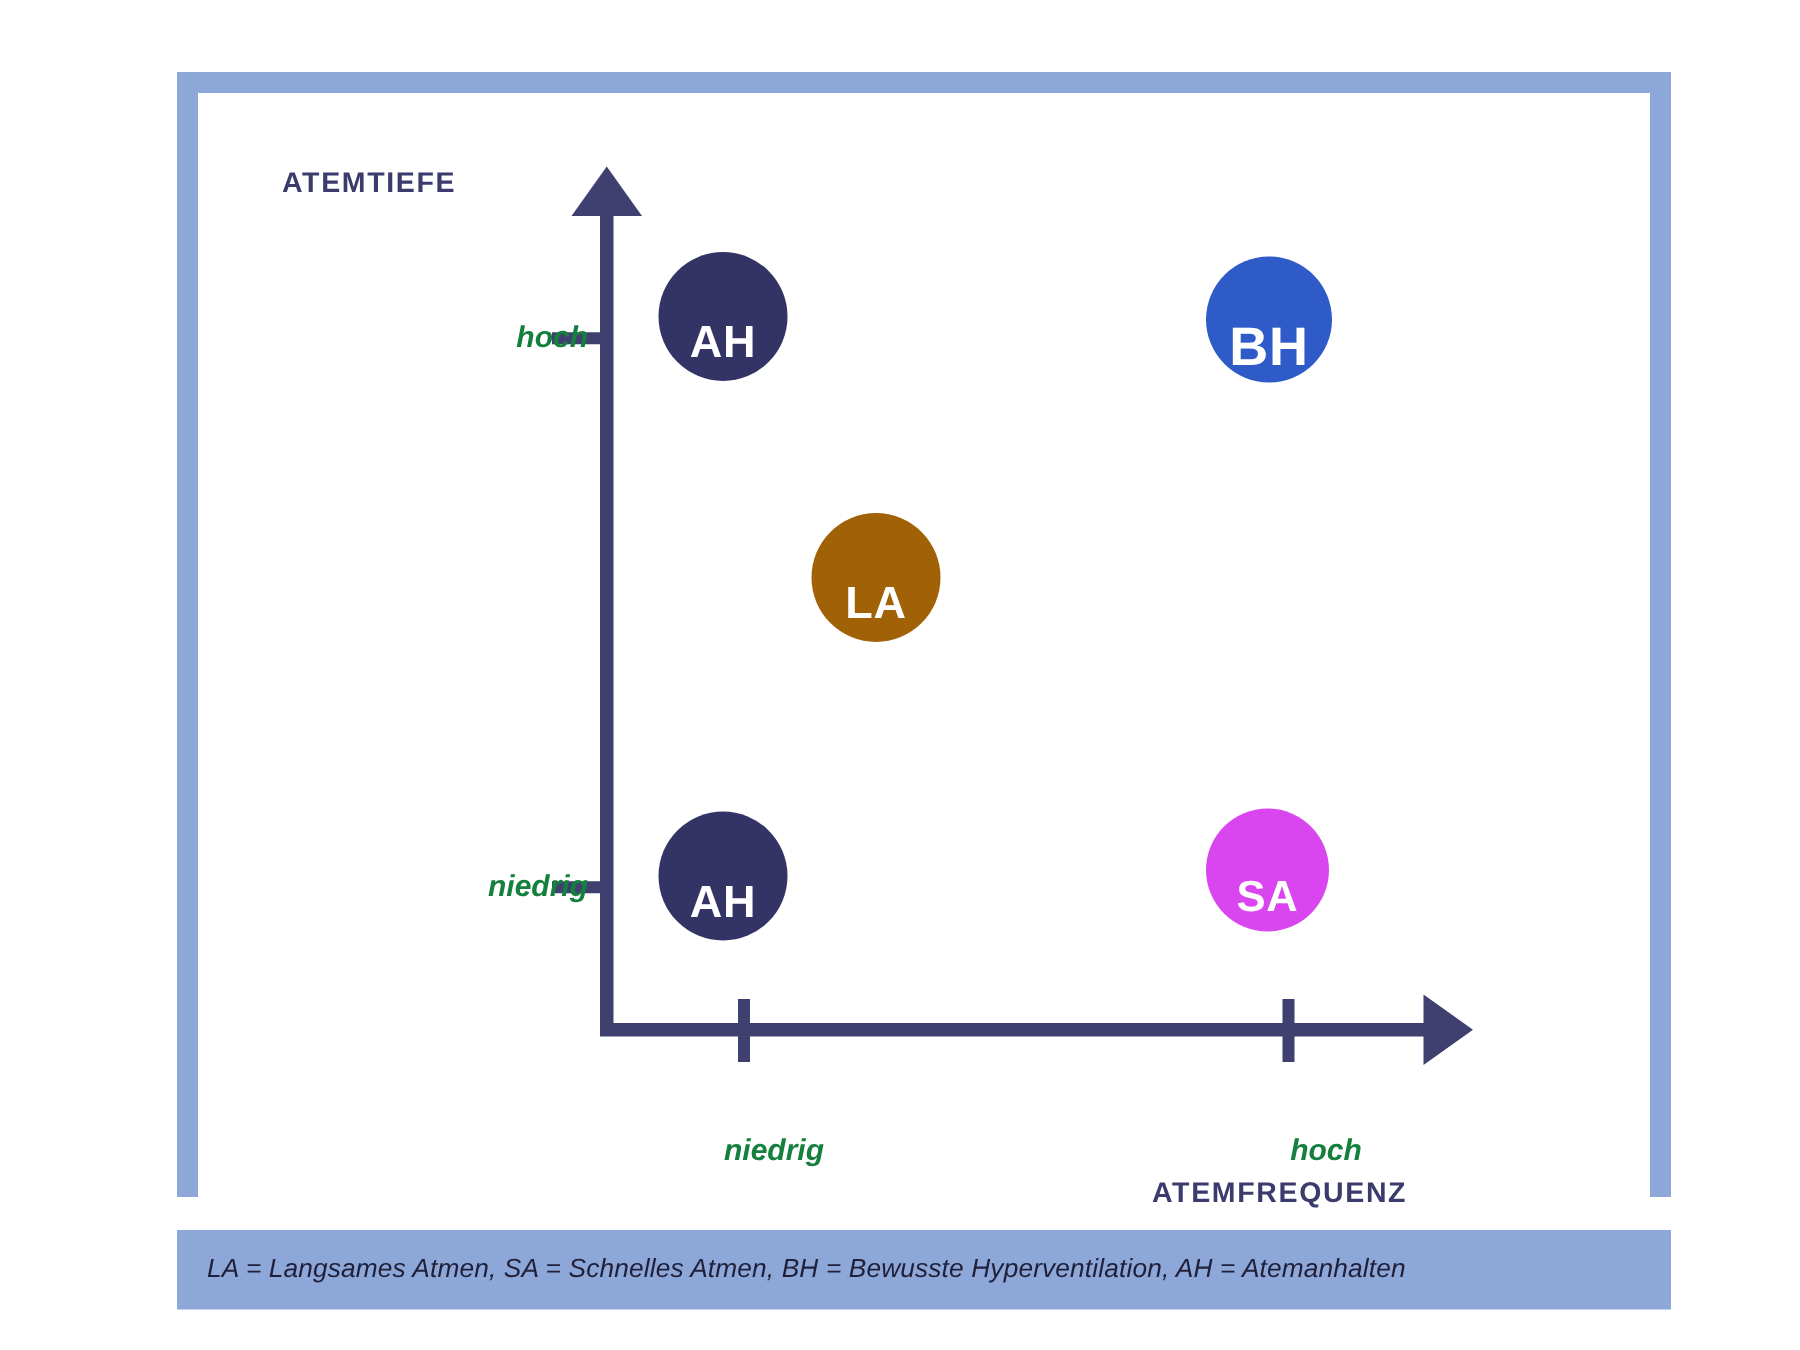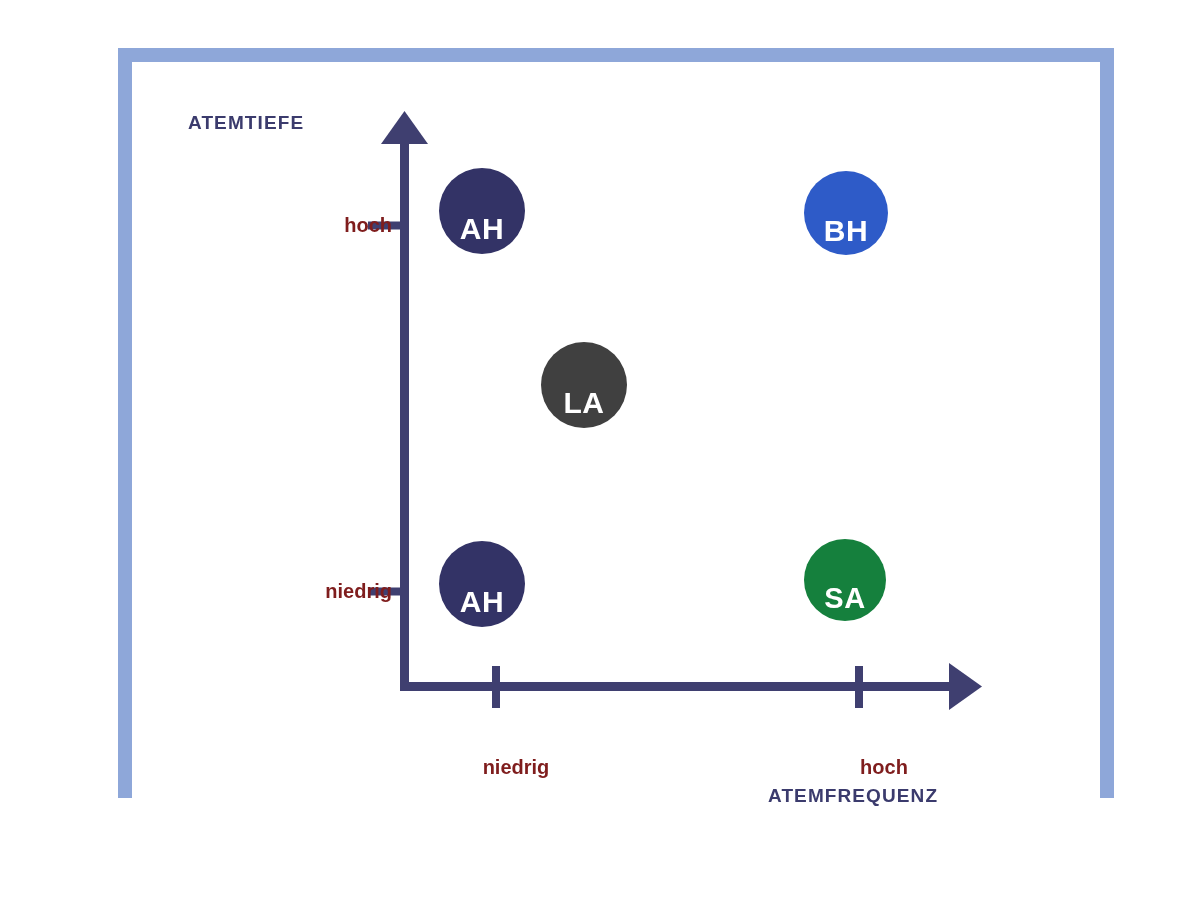--- a/index.html
+++ b/index.html
@@ -81,22 +81,23 @@
     white-space: nowrap;
   }
   #y-axis-title { left: 56px; top: 50px; }
   #x-axis-title { left: 636px; top: 723px; }
 
   
   .tick-label {
     position: absolute;
     font-size: 20px;
     font-weight: bold;
-    color: #7f1d1d;
+    color: #15803d;
     white-space: nowrap;
+    font-style: italic;
   }
   .tick-label.y-tick { text-align: right; }
   #y-tick-hoch   { left: 140px; top: 152px; width: 120px; }
   #y-tick-niedrig{ left: 110px; top: 518px; width: 150px; }
   #x-tick-niedrig{ left: 304px; top: 694px; width: 160px; text-align: center; }
   #x-tick-hoch   { left: 672px; top: 694px; width: 160px; text-align: center; }
 
   
   .bubble {
     position: absolute;
@@ -144,29 +145,32 @@
 
     <div class="tick-label y-tick" id="y-tick-hoch">hoch</div>
     <div class="tick-label y-tick" id="y-tick-niedrig">niedrig</div>
     <div class="tick-label" id="x-tick-niedrig">niedrig</div>
     <div class="tick-label" id="x-tick-hoch">hoch</div>
 
     <div id="bubble-layer">
         <div class="bubble" style="width: 86px; height: 86px; left: 307px; top: 106px; background: rgb(51, 51, 102); font-size: 30px;">
           <span class="bubble-label">AH</span>
         </div>
-        <div class="bubble" style="width: 84px; height: 84px; left: 672px; top: 109px; background: rgb(46, 91, 200); font-size: 30px;">
+        <div class="bubble" style="width: 84px; height: 84px; left: 672px; top: 109px; background: rgb(46, 91, 200); font-size: 36px;">
           <span class="bubble-label">BH</span>
         </div>
-        <div class="bubble" style="width: 86px; height: 86px; left: 409px; top: 280px; background: #404040; font-size: 30px;">
+        <div class="bubble" style="width: 86px; height: 86px; left: 409px; top: 280px; background: #a16207; font-size: 30px;">
           <span class="bubble-label">LA</span>
         </div>
         <div class="bubble" style="width: 86px; height: 86px; left: 307px; top: 479px; background: rgb(51, 51, 102); font-size: 30px;">
           <span class="bubble-label">AH</span>
         </div>
-        <div class="bubble" style="width: 82px; height: 82px; left: 672px; top: 477px; background: #15803d; font-size: 29px;">
+        <div class="bubble" style="width: 82px; height: 82px; left: 672px; top: 477px; background: #d946ef; font-size: 29px;">
           <span class="bubble-label">SA</span>
         </div>
       </div>
   </div>
 
+  <div id="caption-band">
+    <div id="caption-text">LA = Langsames Atmen, SA = Schnelles Atmen, BH = Bewusste Hyperventilation, AH = Atemanhalten</div>
+  </div>
 
 </div>
 
 </body></html>

